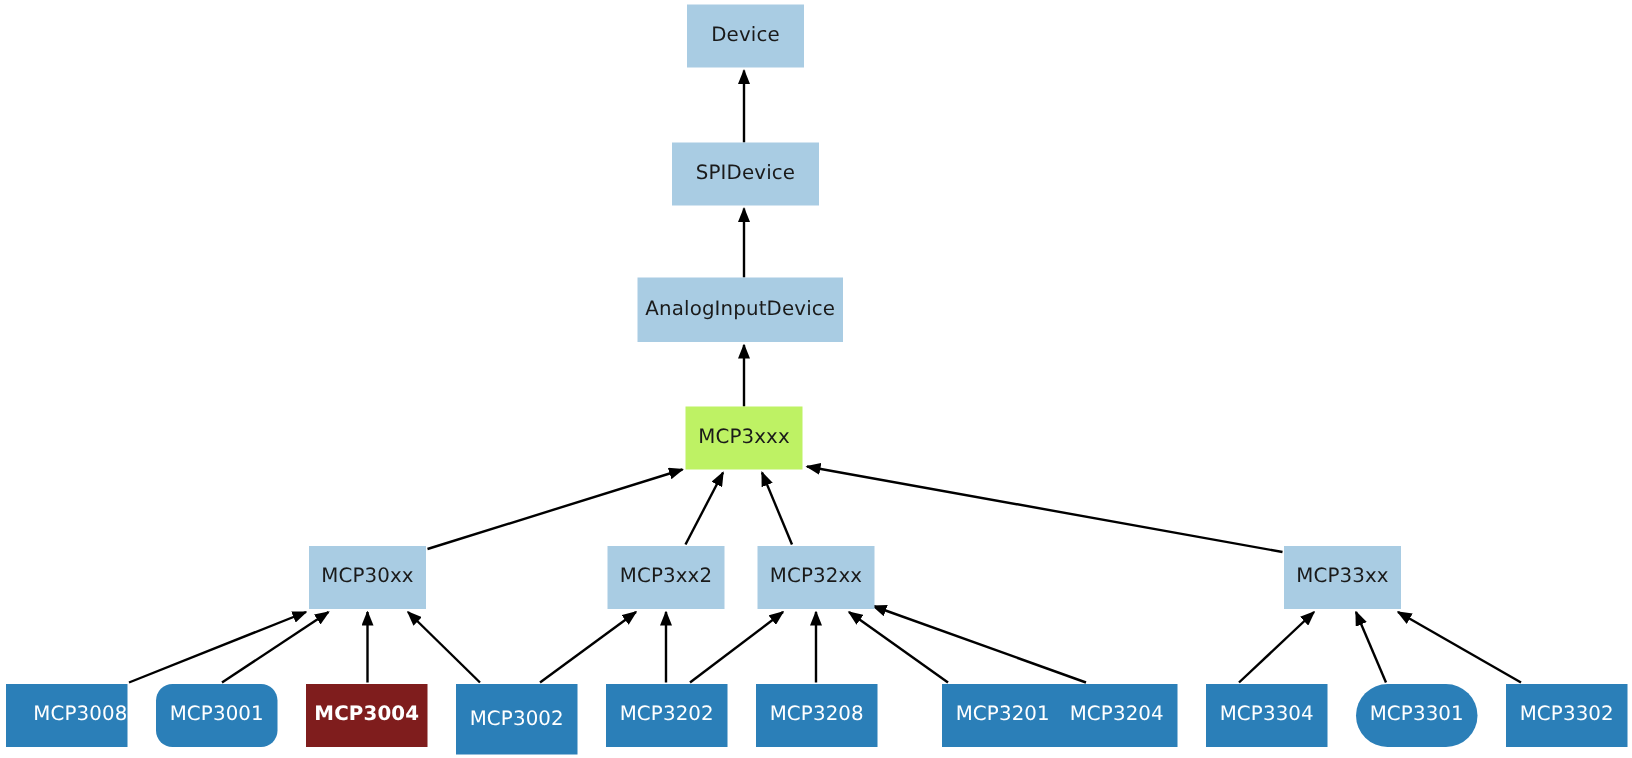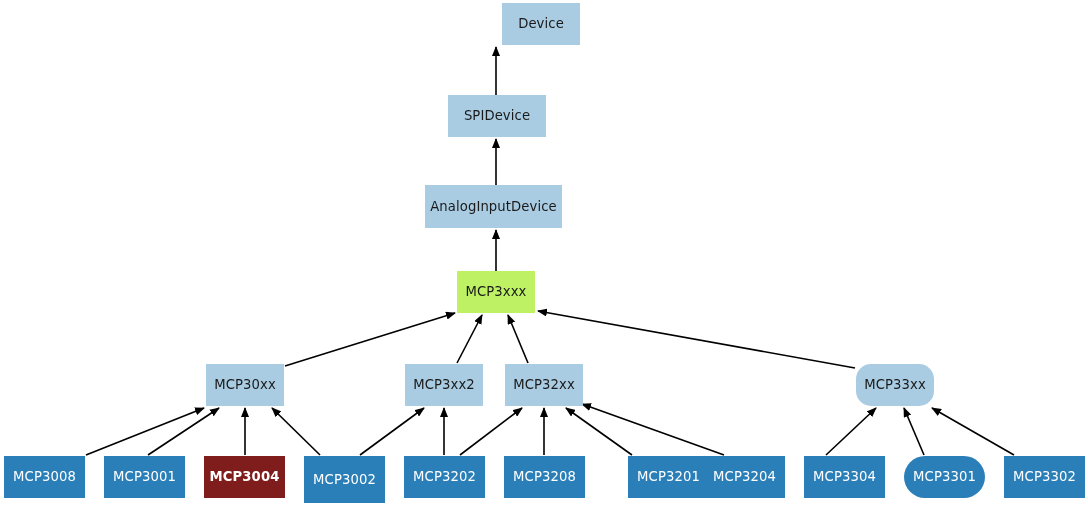--- a/index.html
+++ b/index.html
@@ -72,48 +72,48 @@
         <line x1="460" y1="455" x2="522" y2="408" stroke="#000000" stroke-width="1.6" marker-end="url(#arrowhead)"></line>
         <line x1="544" y1="455" x2="544" y2="408" stroke="#000000" stroke-width="1.6" marker-end="url(#arrowhead)"></line>
         <line x1="632" y1="455" x2="566" y2="408" stroke="#000000" stroke-width="1.6" marker-end="url(#arrowhead)"></line>
         <line x1="724" y1="455" x2="582" y2="404" stroke="#000000" stroke-width="1.6" marker-end="url(#arrowhead)"></line>
         <line x1="826" y1="455" x2="876" y2="408" stroke="#000000" stroke-width="1.6" marker-end="url(#arrowhead)"></line>
         <line x1="924" y1="455" x2="904" y2="408" stroke="#000000" stroke-width="1.6" marker-end="url(#arrowhead)"></line>
         <line x1="1014" y1="455" x2="932" y2="408" stroke="#000000" stroke-width="1.6" marker-end="url(#arrowhead)"></line>
       </g>
   </svg>
   <div id="nodes-layer">
-      <div class="node base" style="left: 458px; top: 3px; width: 78px; height: 42px; background: rgb(169, 204, 227); color: rgb(26, 26, 26); margin-left: 44px;">
+      <div class="node base" style="left: 458px; top: 3px; width: 78px; height: 42px; background: rgb(169, 204, 227); color: rgb(26, 26, 26);">
         <span>Device</span>
       </div>
       <div class="node base" style="left: 448px; top: 95px; width: 98px; height: 42px; background: rgb(169, 204, 227); color: rgb(26, 26, 26);">
         <span>SPIDevice</span>
       </div>
       <div class="node base" style="left: 425px; top: 185px; width: 137px; height: 43px; background: rgb(169, 204, 227); color: rgb(26, 26, 26);">
         <span>AnalogInputDevice</span>
       </div>
       <div class="node base" style="left: 457px; top: 271px; width: 78px; height: 42px; background: #bef264; color: rgb(26, 26, 26);">
         <span>MCP3xxx</span>
       </div>
       <div class="node base" style="left: 206px; top: 364px; width: 78px; height: 42px; background: rgb(169, 204, 227); color: rgb(26, 26, 26);">
         <span>MCP30xx</span>
       </div>
       <div class="node base" style="left: 405px; top: 364px; width: 78px; height: 42px; background: rgb(169, 204, 227); color: rgb(26, 26, 26);">
         <span>MCP3xx2</span>
       </div>
       <div class="node base" style="left: 505px; top: 364px; width: 78px; height: 42px; background: rgb(169, 204, 227); color: rgb(26, 26, 26);">
         <span>MCP32xx</span>
       </div>
-      <div class="node base" style="left: 856px; top: 364px; width: 78px; height: 42px; background: rgb(169, 204, 227); color: rgb(26, 26, 26); border-radius: 15px;">
+      <div class="node base" style="left: 856px; top: 364px; width: 78px; height: 42px; background: rgb(169, 204, 227); color: rgb(26, 26, 26);">
         <span>MCP33xx</span>
       </div>
-      <div class="node leaf" style="left: 4px; top: 456px; width: 81px; height: 42px; background: rgb(43, 127, 184); color: rgb(255, 255, 255);">
+      <div class="node leaf" style="left: 4px; top: 456px; width: 81px; height: 42px; background: rgb(43, 127, 184); color: rgb(255, 255, 255); justify-content: flex-end;">
         <span>MCP3008</span>
       </div>
-      <div class="node leaf" style="left: 104px; top: 456px; width: 81px; height: 42px; background: rgb(43, 127, 184); color: rgb(255, 255, 255);">
+      <div class="node leaf" style="left: 104px; top: 456px; width: 81px; height: 42px; background: rgb(43, 127, 184); color: rgb(255, 255, 255); border-radius: 11px;">
         <span>MCP3001</span>
       </div>
       <div class="node leaf" style="left: 204px; top: 456px; width: 81px; height: 42px; background: #7f1d1d; color: rgb(255, 255, 255); font-weight: bold;">
         <span>MCP3004</span>
       </div>
       <div class="node leaf" style="left: 304px; top: 456px; width: 81px; height: 47px; background: rgb(43, 127, 184); color: rgb(255, 255, 255);">
         <span>MCP3002</span>
       </div>
       <div class="node leaf" style="left: 404px; top: 456px; width: 81px; height: 42px; background: rgb(43, 127, 184); color: rgb(255, 255, 255);">
         <span>MCP3202</span>

